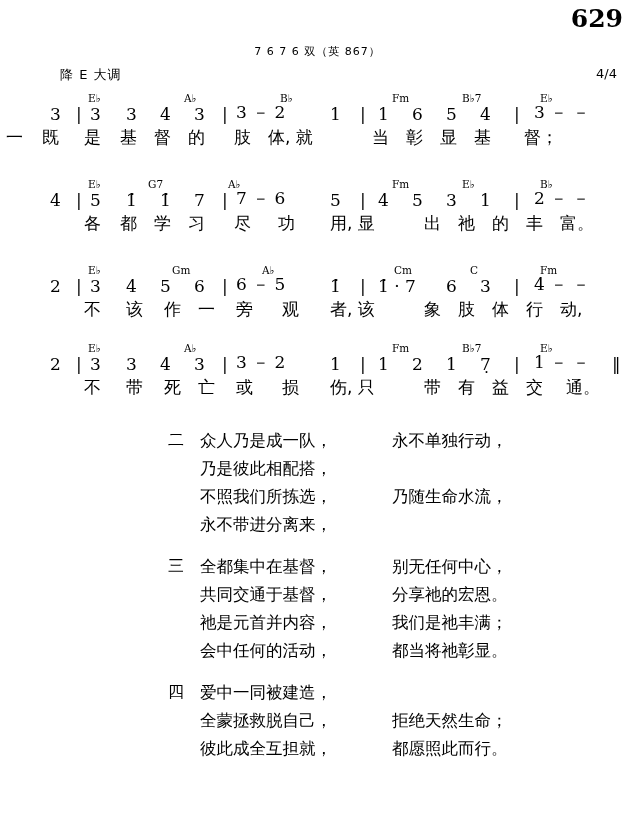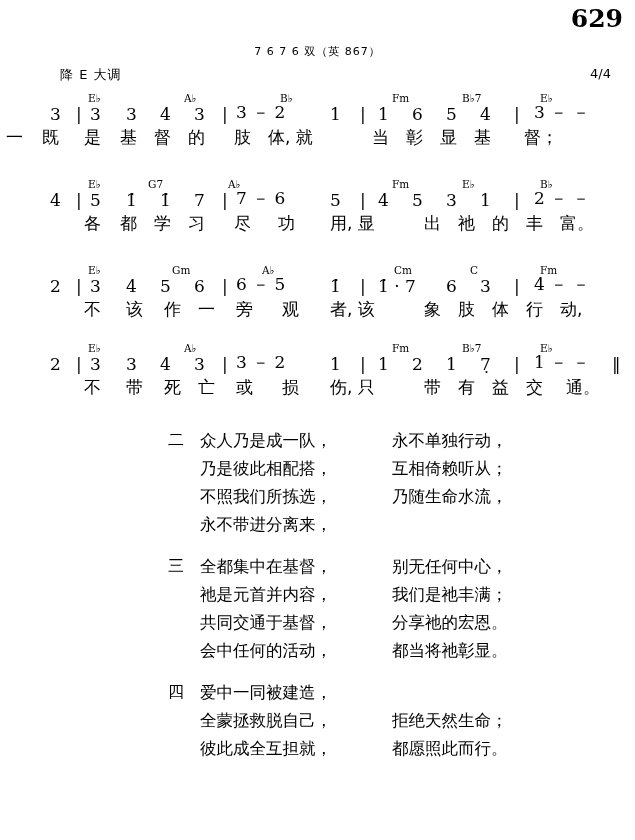--- a/index.html
+++ b/index.html
@@ -54,21 +54,21 @@
   .key-sig {
     position: absolute;
     top: 66px;
     left: 60px;
     font-size: 13px;
     letter-spacing: 1px;
   }
   .time-sig {
     position: absolute;
     top: 66px;
-    right: 24px;
+    right: 18px;
     font-size: 13px;
     text-align: right;
   }
 
   
   .system { position: absolute; left: 0; width: 635px; }
   .notes-row {
     position: relative;
     height: 34px;
     font-size: 17px;
@@ -310,45 +310,44 @@
   <div class="verses" id="verses-host">
       <div class="verse">
         <div class="verse-num">二</div>
         <div class="verse-lines">
           <div class="vline">
             <span class="a">众人乃是成一队，</span>
             <span class="b">永不单独行动，</span>
           </div>
           <div class="vline">
             <span class="a">乃是彼此相配搭，</span>
-            <span class="b">互相倚赖听从；</span>
           </div>
           <div class="vline">
             <span class="a">不照我们所拣选，</span>
             <span class="b">乃随生命水流，</span>
           </div>
           <div class="vline">
             <span class="a">永不带进分离来，</span>
           </div>
         </div>
       </div>
       <div class="verse">
         <div class="verse-num">三</div>
         <div class="verse-lines">
           <div class="vline">
             <span class="a">全都集中在基督，</span>
             <span class="b">别无任何中心，</span>
           </div>
           <div class="vline">
+            <span class="a">共同交通于基督，</span>
+            <span class="b">分享祂的宏恩。</span>
+          </div>
+          <div class="vline">
             <span class="a">祂是元首并内容，</span>
             <span class="b">我们是祂丰满；</span>
-          </div>
-          <div class="vline">
-            <span class="a">共同交通于基督，</span>
-            <span class="b">分享祂的宏恩。</span>
           </div>
           <div class="vline">
             <span class="a">会中任何的活动，</span>
             <span class="b">都当将祂彰显。</span>
           </div>
         </div>
       </div>
       <div class="verse">
         <div class="verse-num">四</div>
         <div class="verse-lines">

